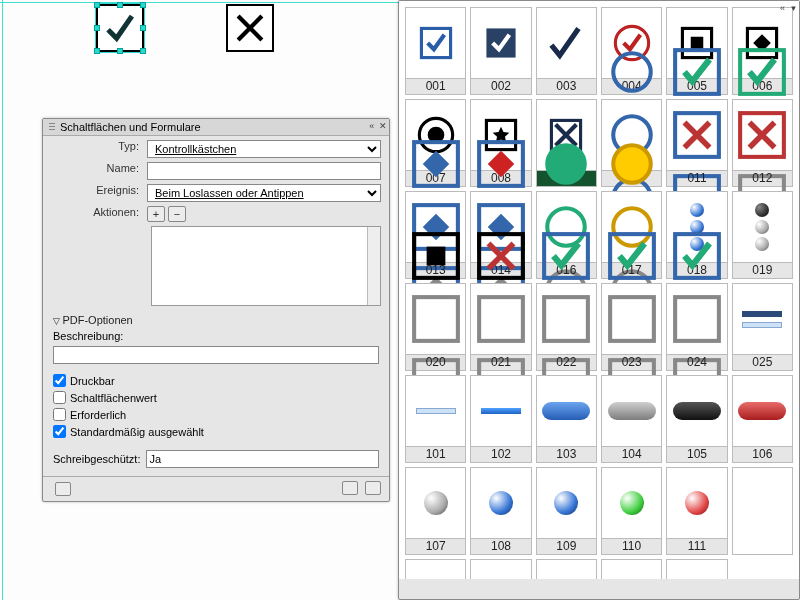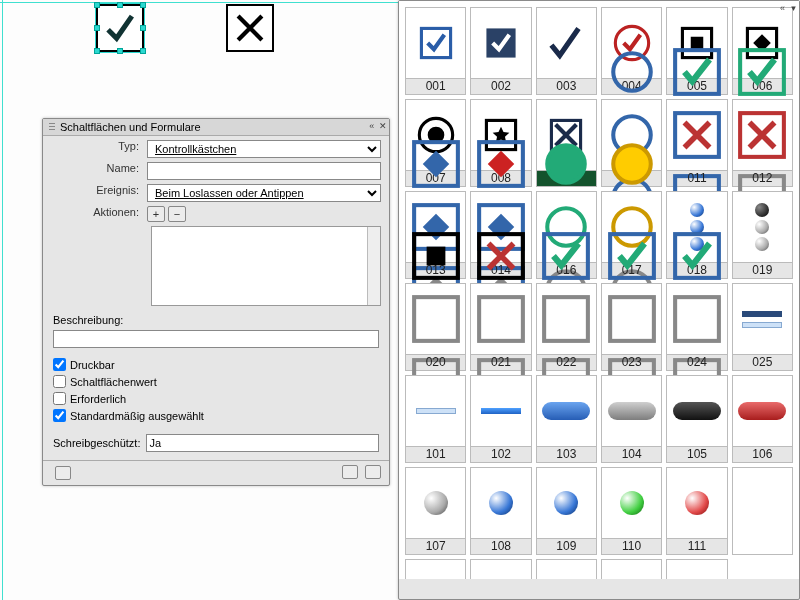--- a/index.html
+++ b/index.html
@@ -107,20 +107,21 @@
     </div>
   <div class="row">
       <div class="lbl">Aktionen:</div>
     <span class="mini-btn">+</span>
     <span class="mini-btn">−</span>
   </div>
   <div class="actions-box">
       <div class="scroll"></div>
     </div>
   <div class="sect">
+    <div class="sect-head">PDF-Optionen</div>
     <div style="margin:4px 0">Beschreibung:</div>
     <input class="priv" style="width: 100%;" type="text" value="">
     <div style="margin-top:10px;display:flex;flex-wrap:wrap">
       <label class="chk" style="width:46%">
           <input type="checkbox" checked="" style="">
           <span>Druckbar</span>
         </label>
       <label class="chk" style="width:50%">
           <input type="checkbox" style="">
           <span>Schaltflächenwert</span>

